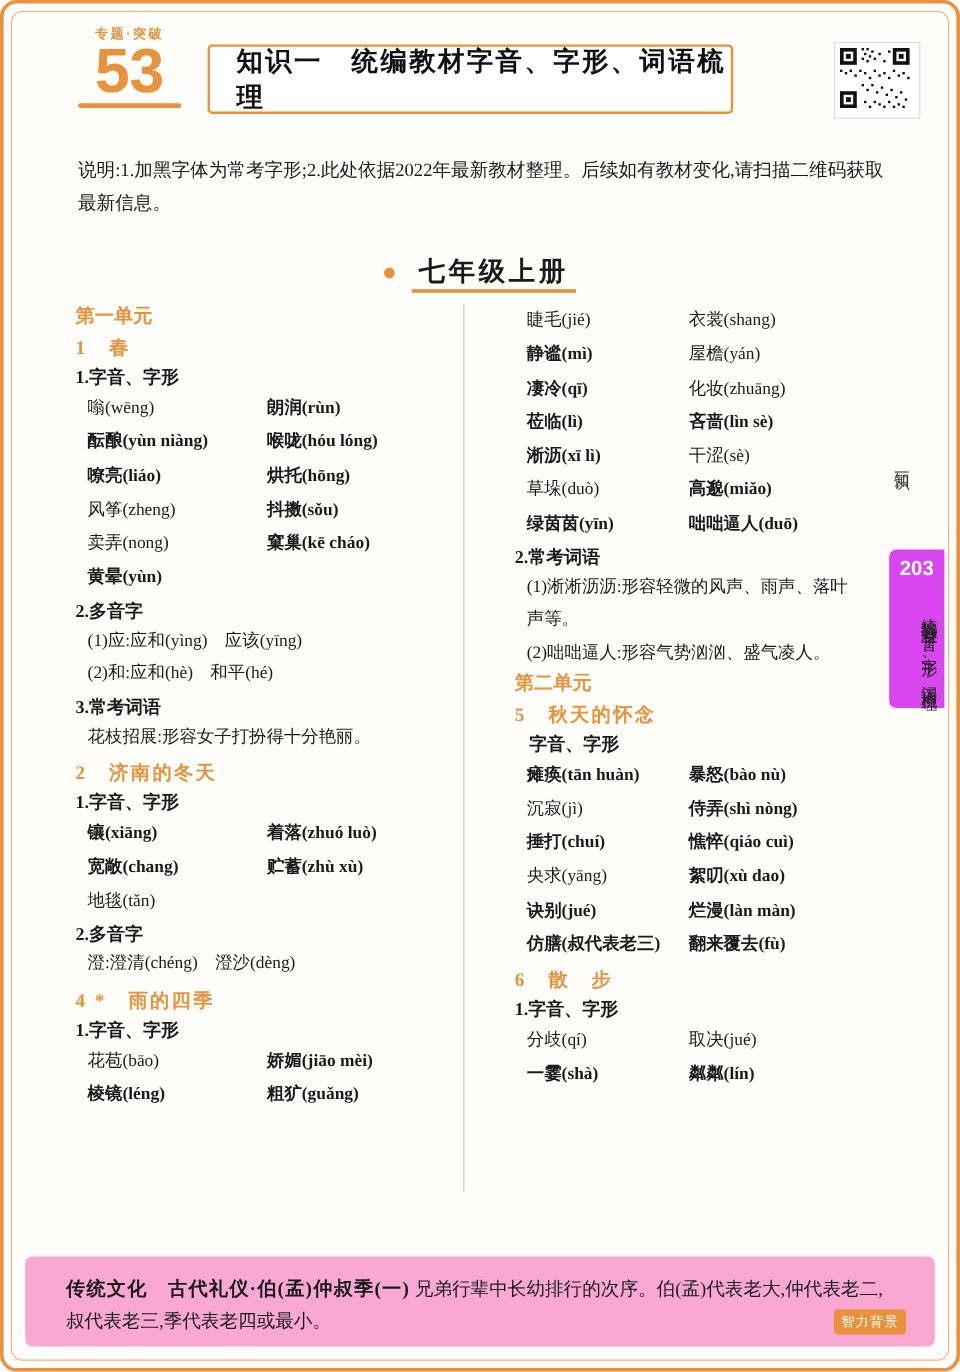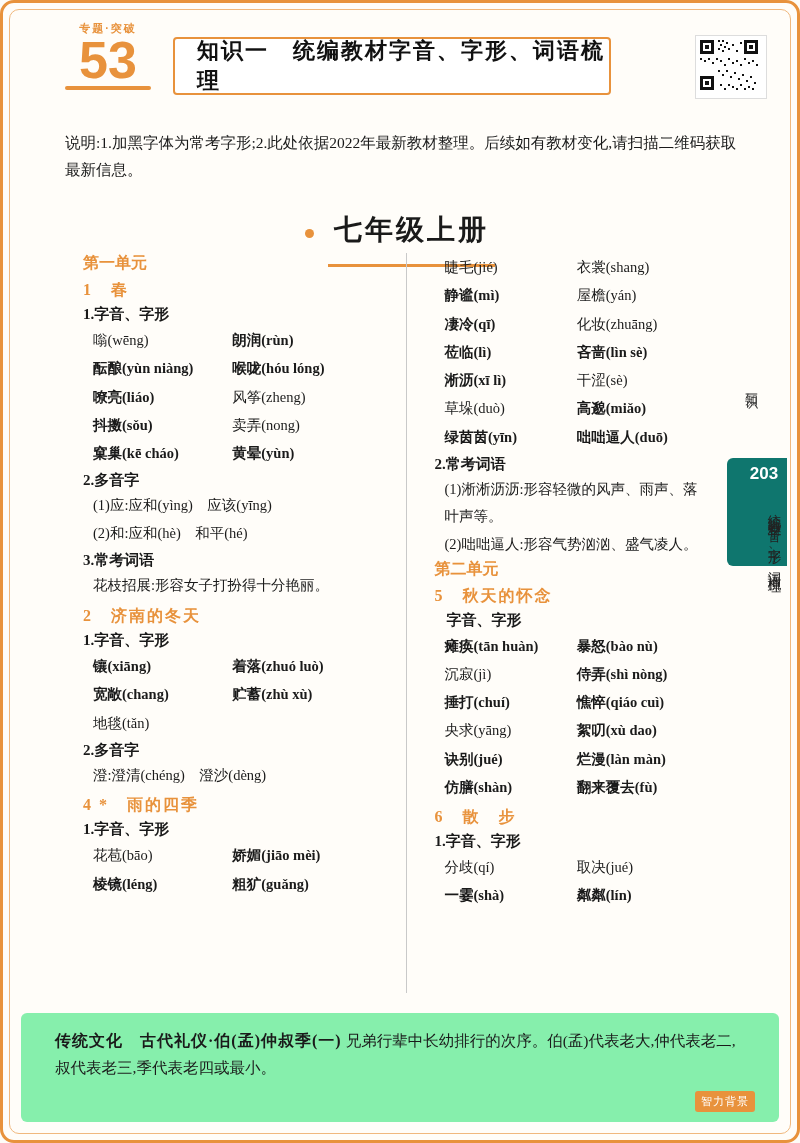--- a/index.html
+++ b/index.html
@@ -69,31 +69,31 @@
   
   .grade-banner{
     position:absolute;left:0;right:0;top:208px;text-align:center;
   }
   .grade-banner .dot{
     display:inline-block;width:9px;height:9px;border-radius:50%;
     background:#e8923c;vertical-align:middle;margin-right:10px;
     position:relative;top:-2px;
   }
   .grade-banner .txt{
-    font-size:28px;font-weight:bold;letter-spacing:3px;
-    border-bottom:3px solid #e8923c;padding:0 6px 19px;font-family:Liberation Serif, serif;
+    font-size:22px;font-weight:bold;letter-spacing:3px;
+    border-bottom:3px solid #e8923c;padding:0 6px 3px;font-family:Liberation Serif, serif;
   }
 
   
   .cols{
     position:absolute;left:60px;right:88px;top:250px;height:740px;
     display:flex;
   }
-  .col{width:50%;box-sizing:border-box;padding-right:14px;margin-left:20px;}
-  .col.right{padding-left:28px;padding-right:0;border-left:1px solid #c9c9c9;}
+  .col{width:50%;box-sizing:border-box;padding-right:14px;}
+  .col.right{padding-left:42px;padding-right:0;border-left:1px solid #c9c9c9;}
 
   .unit{
     color:#e8923c;font-weight:bold;font-size:16px;margin:0 0 4px 0;
     font-family:"Liberation Serif",serif;
   }
   .lesson{
     color:#e8923c;font-weight:bold;font-size:16px;text-align:left;
     margin:6px 0 4px 0;letter-spacing:2px;
   }
   .sub{
@@ -112,37 +112,37 @@
 
   
   .sidetab{
     position:absolute;right:18px;top:380px;width:56px;text-align:center;
   }
   .sidetab .label{
     font-size:13px;color:#333;writing-mode:vertical-rl;margin:0 auto;
     letter-spacing:2px;
   }
   .sidebadge{
-    position:absolute;right:10px;top:455px;width:46px;height:108px;
-    background:#0f766e;border-radius:6px 0 0 6px;padding-left:14px;
+    position:absolute;right:10px;top:455px;width:46px;height:132px;
+    background:#d946ef;border-radius:6px 0 0 6px;
   }
   .sidebadge .num{
     color:#fff;font-size:17px;font-weight:bold;text-align:center;padding-top:6px;
     font-family:"Liberation Sans",sans-serif;
   }
   .sidevert{
     position:absolute;right:14px;top:500px;
     writing-mode:vertical-rl;font-size:13.5px;letter-spacing:3px;color:#222;
     height:240px;
   }
 
   
   .footer{
-    position:absolute;left:18px;right:18px;bottom:18px;height:109px;
-    background:#86efac;border-radius:6px;
+    position:absolute;left:18px;right:18px;bottom:18px;height:75px;
+    background:#f9a8d4;border-radius:6px;
     padding:14px 30px 0 34px;box-sizing:border-box;
   }
   .footer .row1{font-size:16px;line-height:1.7;}
   .footer .ft-title{font-weight:bold;letter-spacing:1px;}
   .footer .ft-body{line-height:1.75;font-size:15.5px;}
   .footer-badge{
     position:absolute;right:24px;bottom:10px;
     background:#e8923c;color:#fff;font-size:11px;padding:3px 6px;border-radius:3px;
     letter-spacing:1px;
   }
@@ -239,20 +239,21 @@
       <div class="unit">第一单元</div>
       <div id="left-lessons">
           <div class="lesson">1　春</div>
           <div class="sub">1.字音、字形</div>
           <div class="wordgrid">
             <div class="w">嗡(wēng)</div>
             <div class="w"><b>朗润(rùn)</b></div>
             <div class="w"><b>酝酿(yùn niàng)</b></div>
             <div class="w"><b>喉咙(hóu lóng)</b></div>
             <div class="w"><b>嘹亮(liáo)</b></div>
+            <div class="w"><b>烘托(hōng)</b></div>
             <div class="w">风筝(zheng)</div>
             <div class="w"><b>抖擞(sǒu)</b></div>
             <div class="w">卖弄(nong)</div>
             <div class="w"><b>窠巢(kē cháo)</b></div>
             <div class="w"><b>黄晕(yùn)</b></div>
           </div>
           <div class="sub">2.多音字</div>
           <div class="lines">
             <div class="ln">(1)应:应和(yìng)　应该(yīng)</div>
             <div class="ln">(2)和:应和(hè)　和平(hé)</div>
@@ -316,21 +317,21 @@
             <div class="w"><b>瘫痪(tān huàn)</b></div>
             <div class="w"><b>暴怒(bào nù)</b></div>
             <div class="w">沉寂(jì)</div>
             <div class="w"><b>侍弄(shì nòng)</b></div>
             <div class="w"><b>捶打(chuí)</b></div>
             <div class="w"><b>憔悴(qiáo cuì)</b></div>
             <div class="w">央求(yāng)</div>
             <div class="w"><b>絮叨(xù dao)</b></div>
             <div class="w"><b>诀别(jué)</b></div>
             <div class="w"><b>烂漫(làn màn)</b></div>
-            <div class="w"><b>仿膳(shàn)</b></div>
+            <div class="w"><b>仿膳(叔代表老三)</b></div>
             <div class="w"><b>翻来覆去(fù)</b></div>
           </div>
           <div class="lesson">6　散　步</div>
           <div class="sub">1.字音、字形</div>
           <div class="wordgrid">
             <div class="w">分歧(qí)</div>
             <div class="w">取决(jué)</div>
             <div class="w"><b>一霎(shà)</b></div>
             <div class="w"><b>粼粼(lín)</b></div>
           </div>

